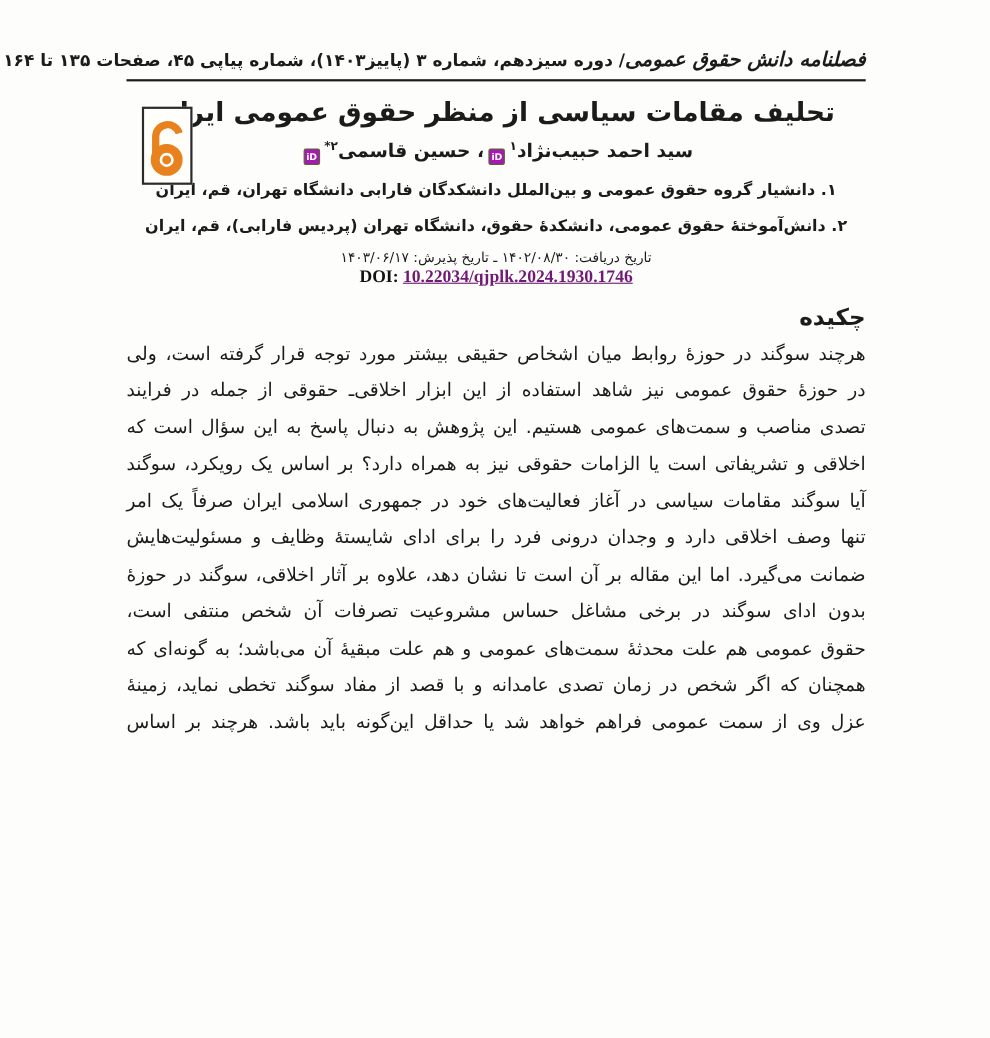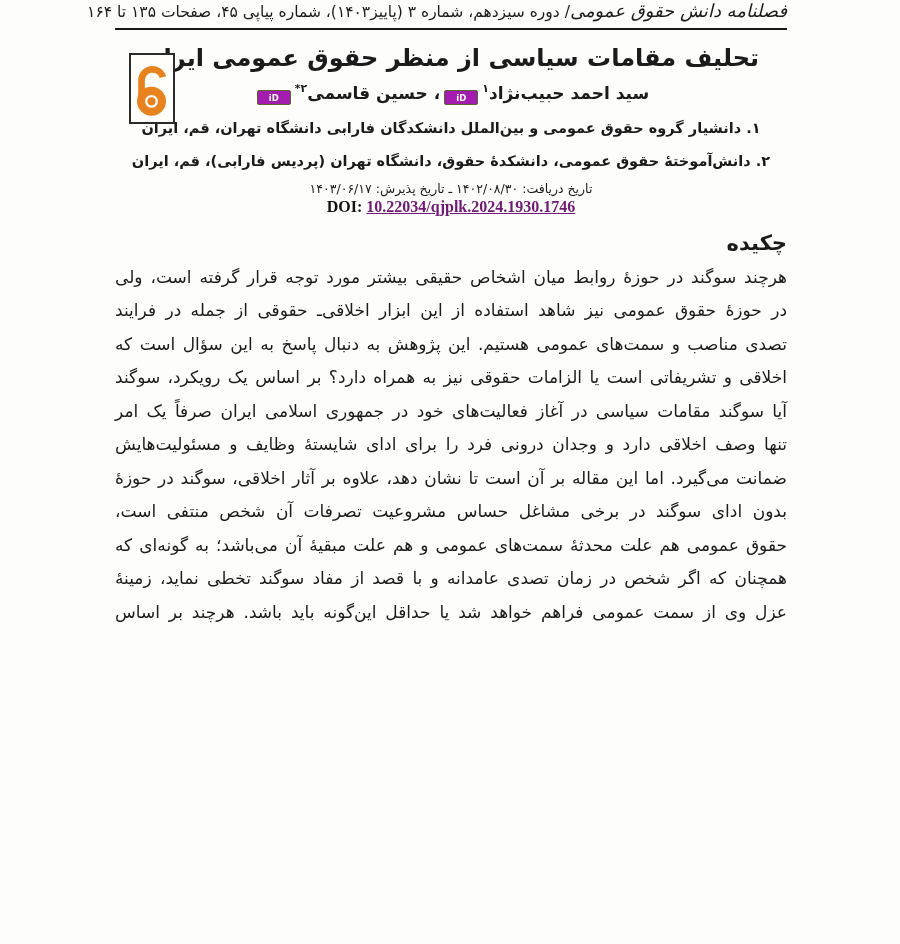--- a/index.html
+++ b/index.html
@@ -7,23 +7,24 @@
     width: 900px; height: 944px;
     background: #fdfdfc;
     color: #1b1b1b;
     font-family: "DejaVu Sans", sans-serif;
     overflow: hidden;
     direction: rtl;
   }
   .content { padding: 0 113px 0 115px; }
 
   .page-header {
+    padding-top: 44px;
     text-align: right;
     font-size: 15.5px;
-    font-weight: normal;
+    font-weight: bold;
     white-space: nowrap;
   }
   .journal-name { font-style: italic; font-size: 18px; }
   .header-rule {
     margin: 7px 0 0 0;
     border: 0;
     border-top: 2.2px solid #1a1a1a;
   }
 
   .masthead { position: relative; }
@@ -46,21 +47,21 @@
   }
   .authors {
     margin-top: 10px;
     text-align: center;
     font-size: 17px;
     font-weight: bold;
   }
   .authors sup { font-size: 11px; font-weight: bold; }
   .orcid-badge {
     display: inline-block;
-    width: 34px; height: 15px;
+    width: 15px; height: 15px;
     background: #a21caf;
     border: 1.5px solid #5a6629;
     border-radius: 2px;
     color: #ffffff;
     font-size: 8.5px; font-weight: bold;
     line-height: 14px; text-align: center;
     vertical-align: -2px;
     margin: 0 4px;
     box-sizing: border-box;
   }

